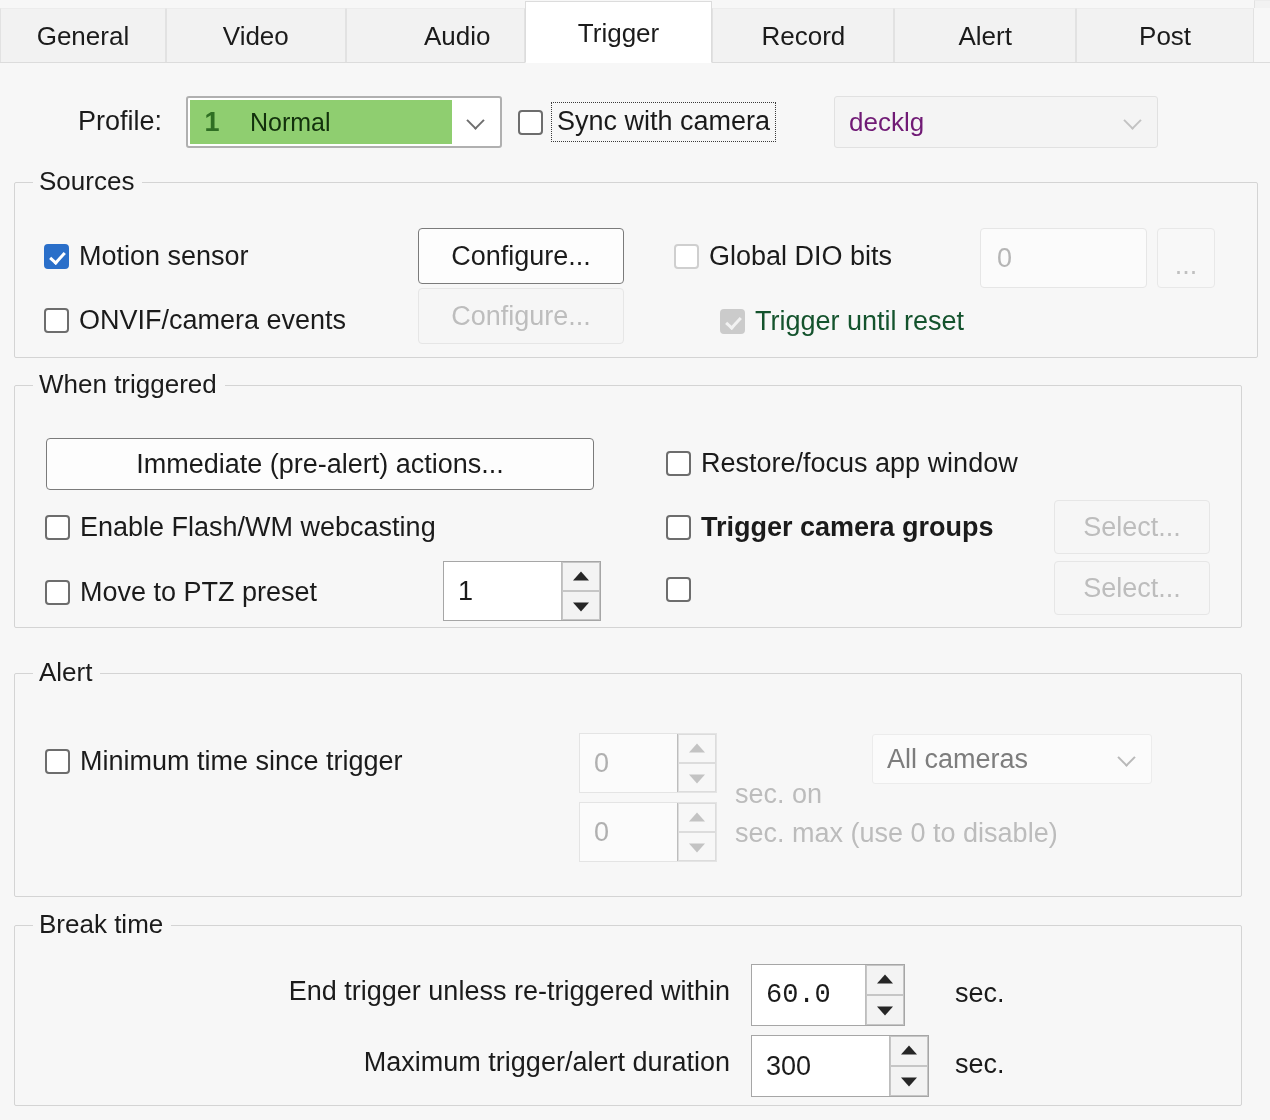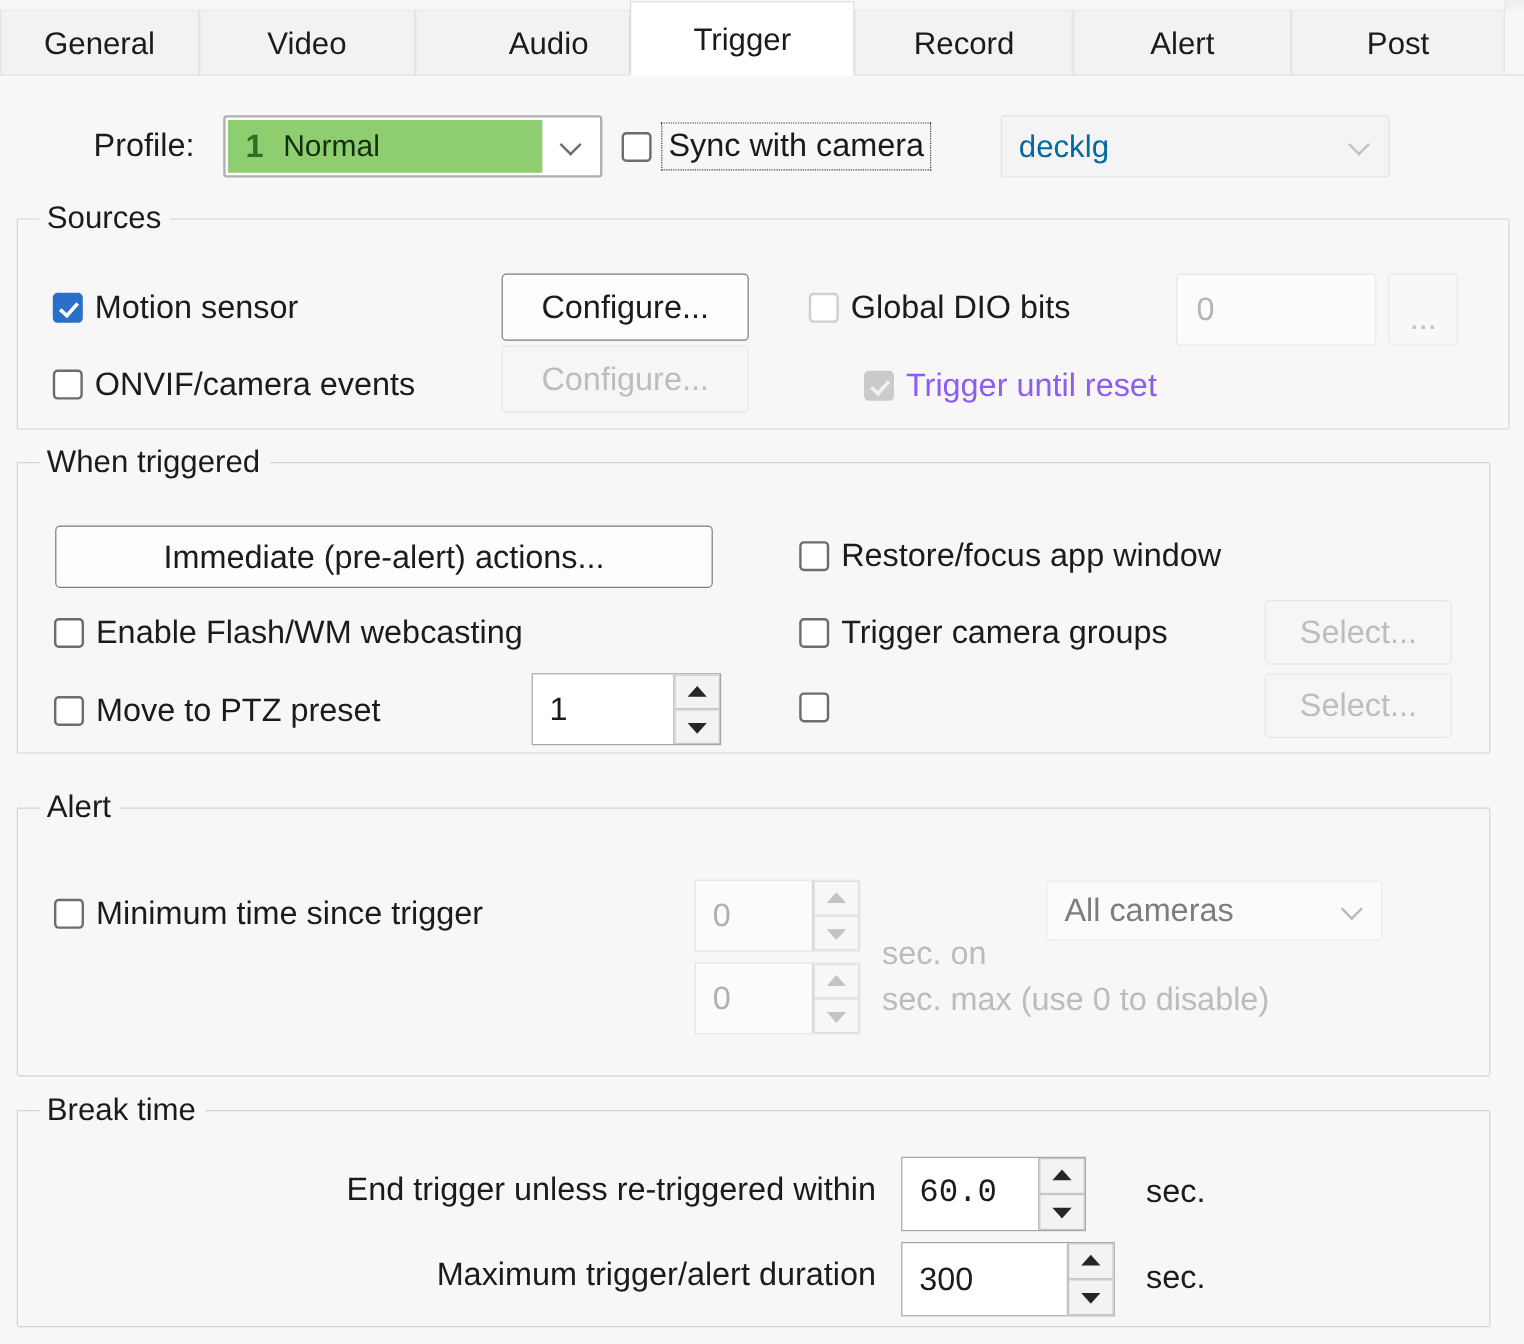--- a/index.html
+++ b/index.html
@@ -130,21 +130,21 @@
   .profile-num {
     width: 44px;
     text-align: center;
     font-size: 27px;
     color: #2f6f23;
     font-weight: bold;
   }
   .profile-name {
     font-size: 25px;
     color: #12300c;
-    margin-left: 2px;
+    margin-left: 16px;
   }
 
   .syncbox-wrap {
     position: absolute;
     left: 518px;
     top: 6px;
     display: flex;
     align-items: center;
   }
   .focusring {
@@ -160,21 +160,21 @@
     height: 52px;
     background: #f4f4f4;
     border: 1px solid #e1e1e1;
   }
   #decklg-combo .combo-text {
     position: absolute;
     left: 14px;
     top: 50%;
     transform: translateY(-50%);
     font-size: 26px;
-    color: #0369a1;
+    color: #701a75;
   }
   #decklg-combo .combo-arrow:before {
     border-right-color: #c2c2c2;
     border-bottom-color: #c2c2c2;
   }
 
   
   .group {
     position: absolute;
     box-sizing: border-box;
@@ -231,21 +231,21 @@
 
   .cb-row {
     position: absolute;
     display: flex;
     align-items: center;
     font-size: 27px;
     color: #1b1b1b;
     white-space: nowrap;
   }
   .cb-row .cb-label { margin-left: 10px; }
-  .cb-row.dim .cb-label { color: #8b5cf6; }
+  .cb-row.dim .cb-label { color: #14532d; }
 
   
   .btn {
     position: absolute;
     box-sizing: border-box;
     background: #fdfdfd;
     border: 1px solid #7b7b7b;
     border-radius: 4px;
     font-size: 27px;
     color: #1b1b1b;
@@ -461,21 +461,21 @@
   <span class="spin-btns">
     <span class="spin-up"></span>
     <span class="spin-dn"></span>
   </span>
 </div>
 
 <div class="cb-row" style="left:666px; top:448px;">
   <span class="cb"></span>
   <span class="cb-label">Restore/focus app window</span>
 </div>
-<div class="cb-row" style="left:666px; top:512px;">
+<div class="cb-row" style="left:666px; top:512px;font-weight:bold;">
   <span class="cb"></span>
   <span class="cb-label">Trigger camera groups</span>
 </div>
 <div class="btn disabled" style="left:1054px; top:500px; width:156px; height:54px;">
   <span>Select...</span>
 </div>
 <div class="cb-row" style="left:666px; top:577px;">
   <span class="cb"></span>
 </div>
 <div class="btn disabled" style="left:1054px; top:561px; width:156px; height:54px;">

